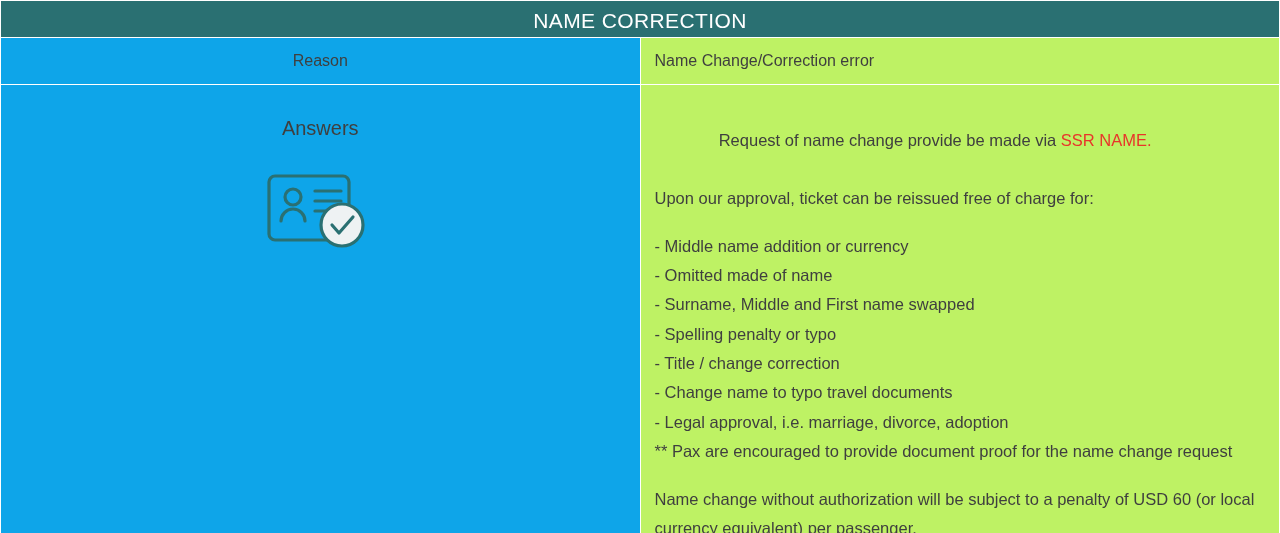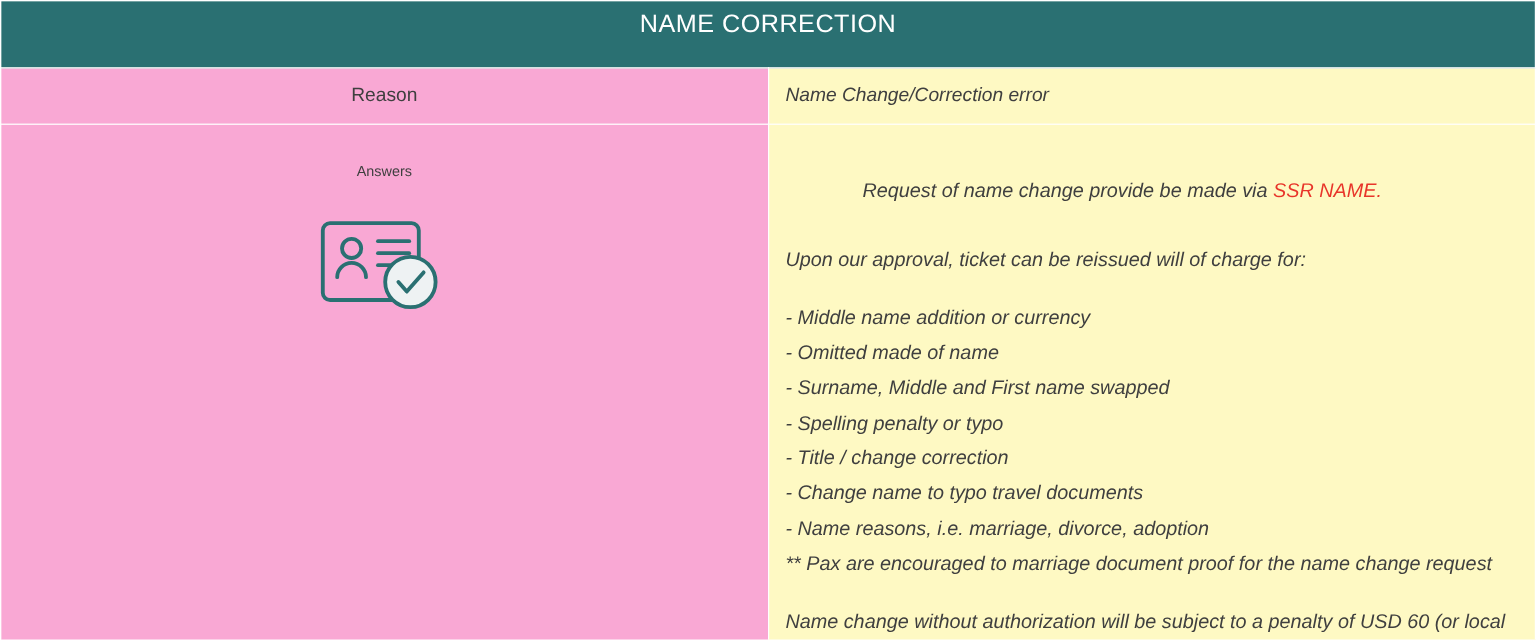--- a/index.html
+++ b/index.html
@@ -25,65 +25,64 @@
     width: 1280px;
     table-layout: fixed;
   }
 
   
   .title-cell {
     background: #2a7072;
     color: #ffffff;
     font-size: 21px;
     text-align: center;
-    padding: 8px 0 23px 0;
+    padding: 8px 0 4px 0;
     letter-spacing: 0.4px;
     border: 1px solid #ffffff;
     font-weight: 400;
   }
 
   
   .label-cell {
-    background: #f9a8d4;
+    background: #0ea5e9;
     color: #3f3f3f;
     font-size: 16px;
     text-align: center;
     vertical-align: top;
     border: 1px solid #ffffff;
     width: 205px;
     padding: 12px 4px;
   }
   .label-cell.reason-label {
     padding: 11px 4px 12px 4px;
     vertical-align: middle;
   }
 
   .value-cell {
-    background: #fef9c3;
+    background: #bef264;
     color: #3f3f3f;
     font-size: 16px;
     vertical-align: top;
     border: 1px solid #ffffff;
     padding: 11px 14px 12px 14px;
     line-height: 1.45;
-    font-style: italic;
   }
   .value-cell.reason-value {
     padding: 11px 14px 12px 14px;
   }
 
   .answers-label-wrap {
     display: flex;
     flex-direction: column;
     align-items: center;
     justify-content: flex-start;
     height: 100%;
   }
   .answers-label-text {
-    font-size: 12px;
+    font-size: 20px;
     margin-top: 20px;
     margin-bottom: 22px;
   }
 
   .id-icon {
     display: block;
     width: 110px;
     height: 95px;
   }
 
@@ -132,30 +131,30 @@
                 <polyline points="67,63 74,71 88,55"></polyline>
               </svg>
             </span>
           </div>
         </td>
         <td class="value-cell">
           <div class="answer-body">
             <div class="line">
               <span>Request of name change provide be made via </span><span class="highlight-red">SSR NAME.</span>
             </div>
-            <div class="line">Upon our approval, ticket can be reissued will of charge for:</div>
+            <div class="line">Upon our approval, ticket can be reissued free of charge for:</div>
             <div class="spacer"></div>
             <div class="line">- Middle name addition or currency</div>
             <div class="line">- Omitted made of name</div>
             <div class="line">- Surname, Middle and First name swapped</div>
             <div class="line">- Spelling penalty or typo</div>
             <div class="line">- Title / change correction</div>
             <div class="line">- Change name to typo travel documents</div>
-            <div class="line">- Name reasons, i.e. marriage, divorce, adoption</div>
-            <div class="line">** Pax are encouraged to marriage document proof for the name change request</div>
+            <div class="line">- Legal approval, i.e. marriage, divorce, adoption</div>
+            <div class="line">** Pax are encouraged to provide document proof for the name change request</div>
             <div class="spacer"></div>
             <div class="line">Name change without authorization will be subject to a penalty of USD 60 (or local currency equivalent) per passenger.</div>
 
           </div>
         </td>
       </tr>
     </tbody>
   </table>
 </div>
 

